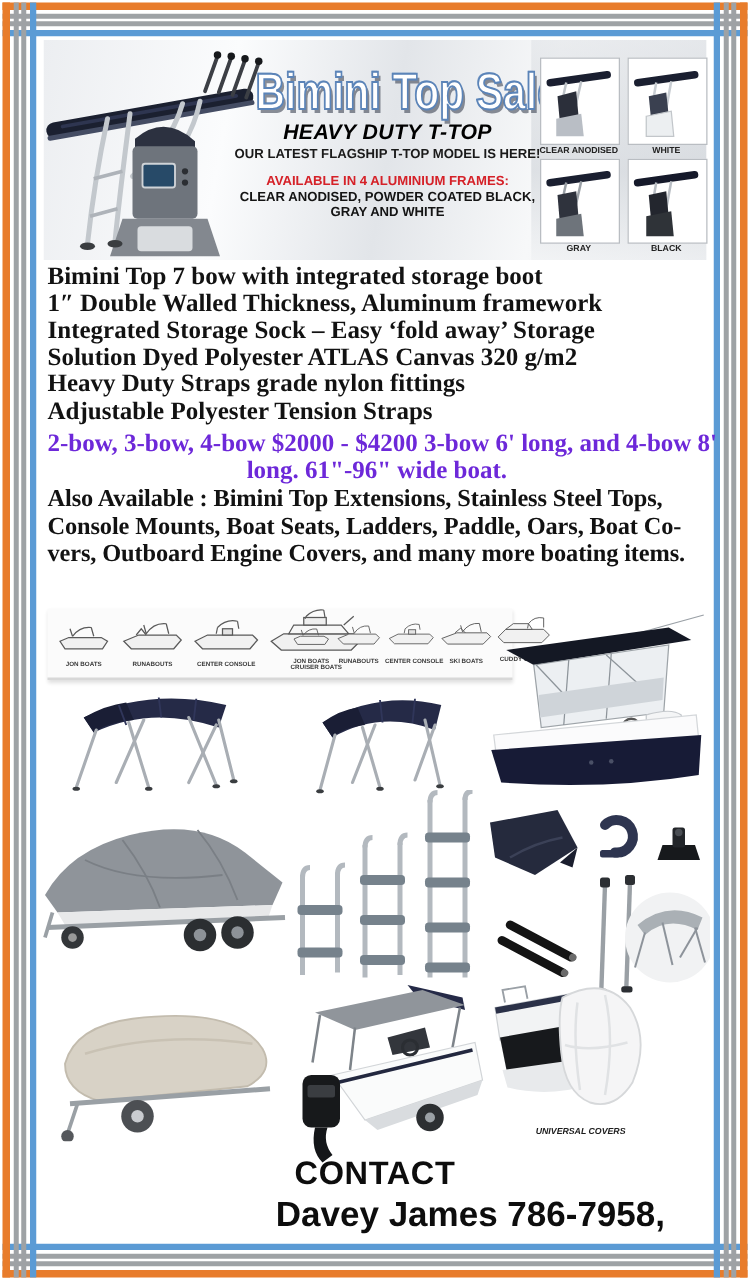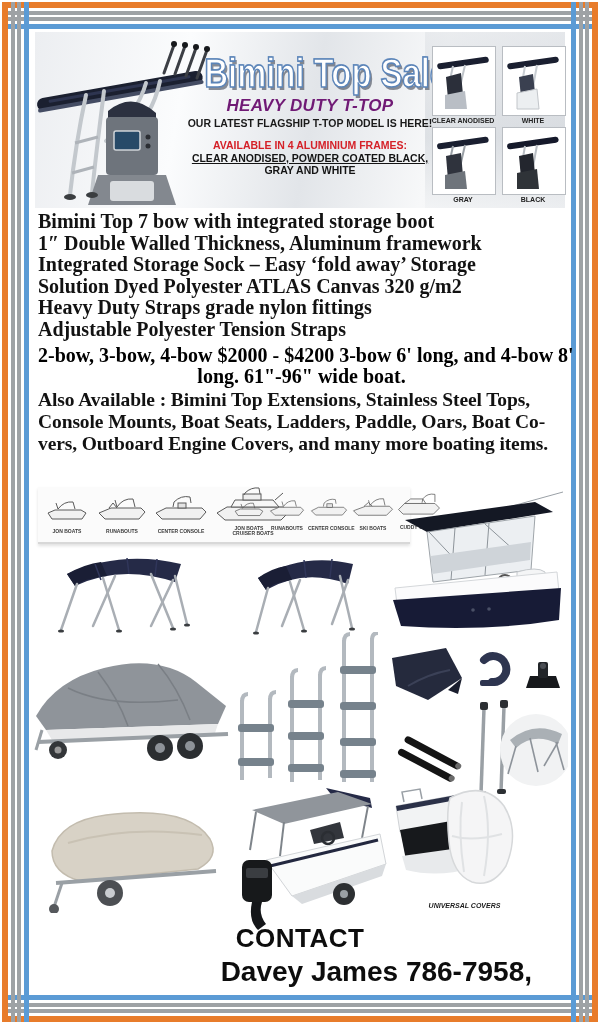--- a/index.html
+++ b/index.html
@@ -15,38 +15,38 @@
   #banner{left:35px;top:32px;width:530px;height:176px;
     background:linear-gradient(100deg,#eceef1 0%,#fbfcfd 28%,#e2e5e9 52%,#f7f8f9 74%,#e9ebee 100%);}
   #banner-right-shade{right:35px;top:32px;width:140px;height:176px;
     background:linear-gradient(180deg,#dfe2e6,#c9ced4 60%,#eef0f2);opacity:.55;}
   #title{left:178px;top:50px;width:264px;text-align:center;
     font-size:41px;font-weight:700;letter-spacing:0px;color:#fff;
     -webkit-text-stroke:1.6px #5b84b8;
     text-shadow:2.5px 3px 0 rgba(45,52,70,.55),-1px -1px 0 #8fabd0;
     transform:scaleX(.80);transform-origin:50% 50%;white-space:nowrap;}
   #subtitle{left:185px;top:96px;width:250px;text-align:center;
-    font-size:17px;font-weight:700;font-style:italic;color:#701a75;letter-spacing:.3px;white-space:nowrap;}
+    font-size:17px;font-weight:700;font-style:italic;color:#000000;letter-spacing:.3px;white-space:nowrap;}
   #tagline{left:175px;top:117px;width:270px;text-align:center;
     font-size:10.5px;font-weight:700;color:#1a1a1a;white-space:nowrap;}
   #frames-heading{left:175px;top:139px;width:270px;text-align:center;
     font-size:10.5px;font-weight:700;color:#D52128;white-space:nowrap;}
   #frames-l1{left:175px;top:151.5px;width:270px;text-align:center;
-    font-size:10.5px;font-weight:700;color:#141414;white-space:nowrap;text-decoration:underline;}
+    font-size:10.5px;font-weight:700;color:#141414;white-space:nowrap;}
   #frames-l2{left:175px;top:164px;width:270px;text-align:center;
     font-size:10.5px;font-weight:700;color:#141414;white-space:nowrap;}
   .variant-box{background:#fff;border:1px solid #b9bdc2;width:62px;}
   .variant-label{position:absolute;text-align:center;font-size:7px;font-weight:700;color:#222;width:72px;}
   
   #text-block{left:38px;top:211px;width:527px;}
   #text-block p{margin:0;white-space:nowrap;}
   .feat{font-family:"Liberation Serif",serif;font-weight:700;font-size:20px;
         line-height:21.6px;color:#121212;}
   .price{font-family:"Liberation Serif",serif;font-weight:700;font-size:20px;
-        line-height:21px;color:#000000;text-align:center;}
+        line-height:21px;color:#6d28d9;text-align:center;}
   .also{font-family:"Liberation Serif",serif;font-weight:700;font-size:19.5px;
         line-height:22px;color:#121212;letter-spacing:-.1px;}
   #pricing{margin-top:4px;}
   #also-block{margin-top:2px;}
   
   #boat-strip{left:38px;top:487px;width:372px;height:55px;background:#fbfbfb;
      border-bottom:2px solid #d8d8d8;box-shadow:0 2px 3px rgba(0,0,0,.12);}
   .boat-item{position:absolute;text-align:center;}
   .boat-item .lbl{font-size:5px;font-weight:700;color:#3a3a3a;white-space:nowrap;display:block;margin-top:1px;}
   

